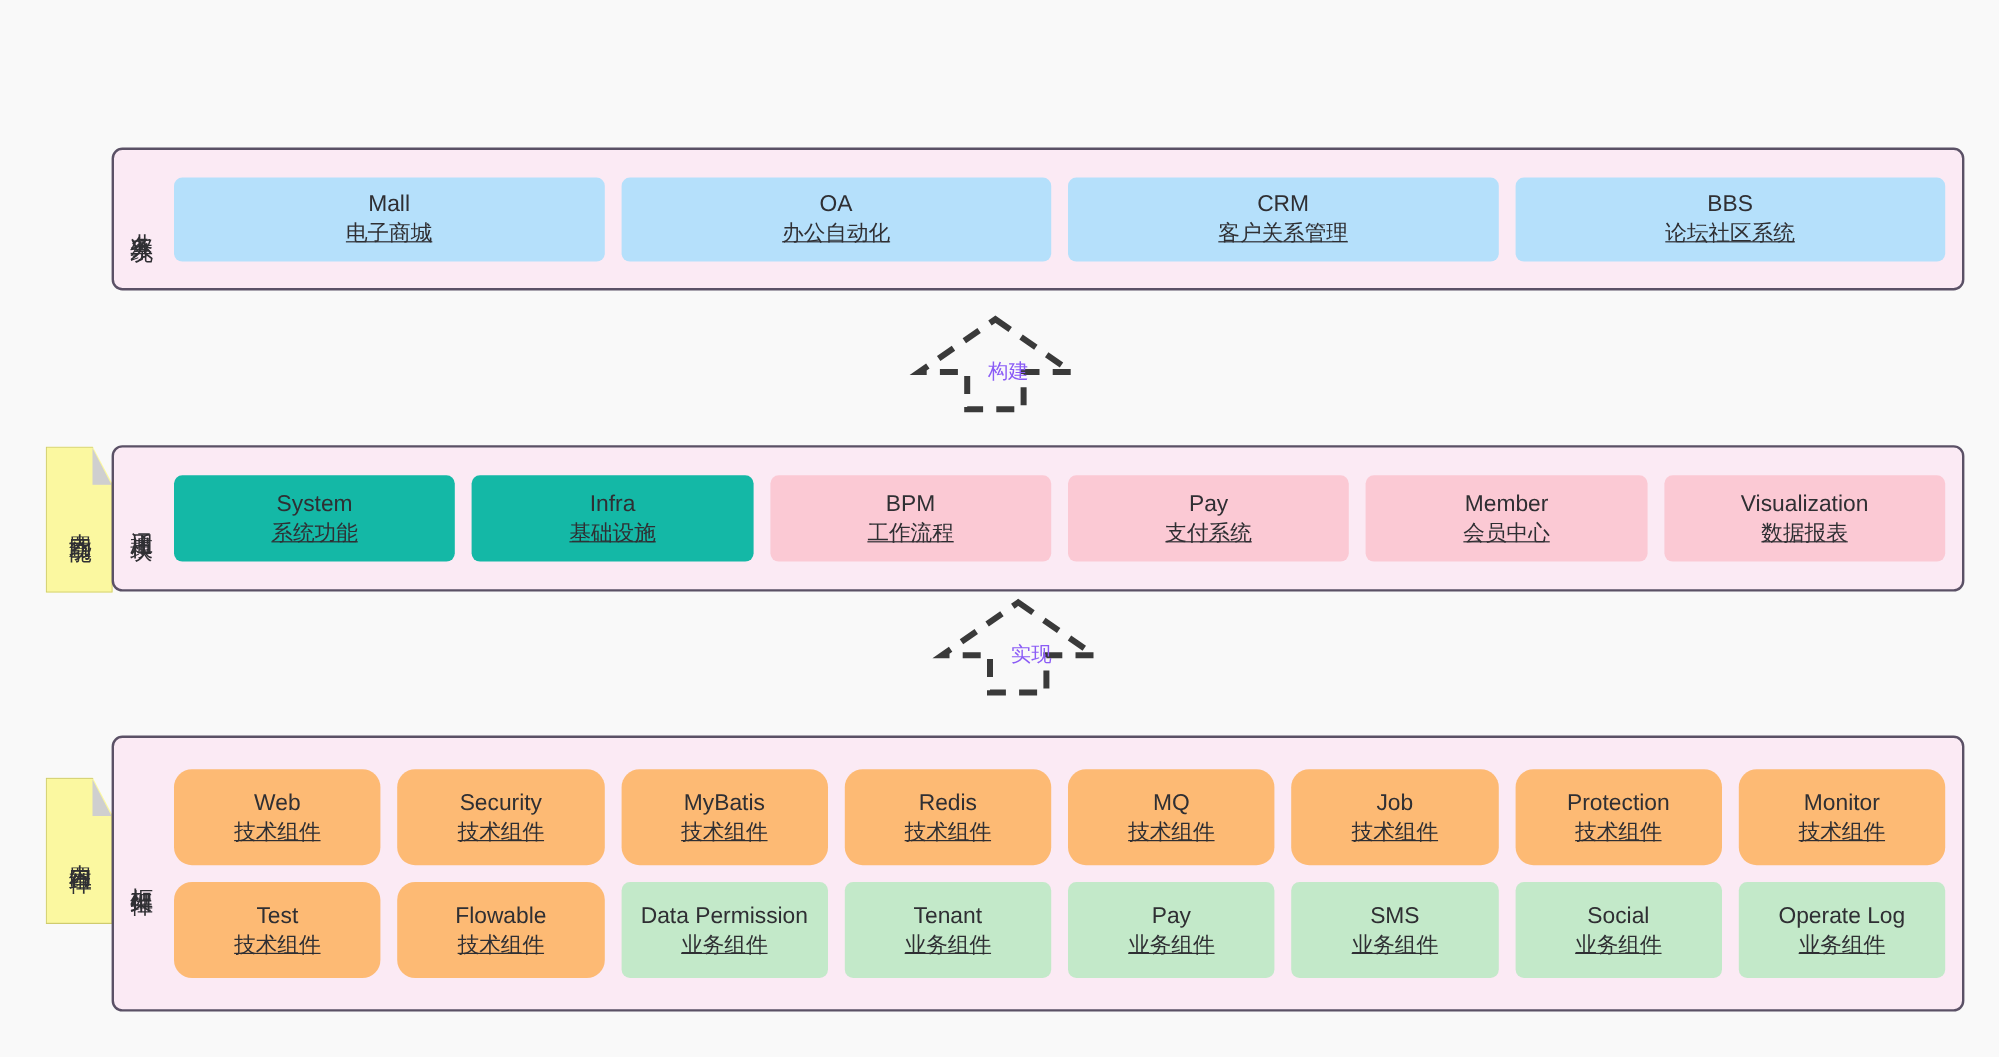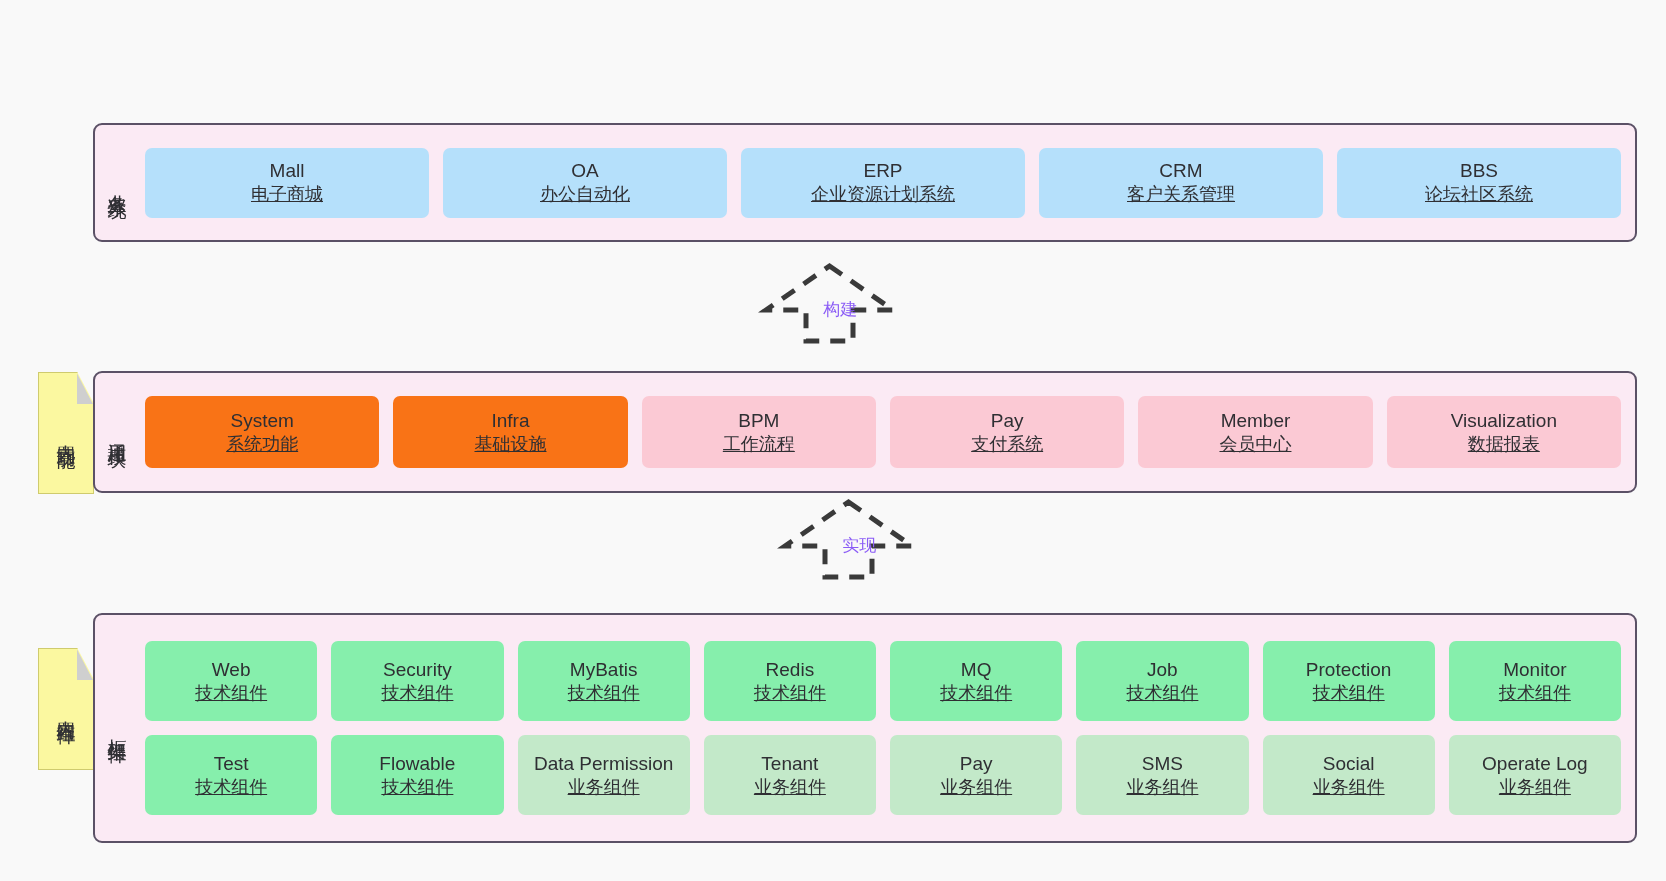--- a/index.html
+++ b/index.html
@@ -62,23 +62,23 @@
     color:#2f2f33;
     box-sizing:border-box;
     padding:4px 6px;
     line-height:1.25;
   }
   .card .t1{font-size:19px;}
   .card .t2{font-size:18px;text-decoration:underline;}
 
   
   .blue   {background:#b5e0fb;}
-  .red    {background:#f97316;}
+  .red    {background:#14b8a6;}
   .pink   {background:#fbc9d4;}
-  .green  {background:#86efac;}
+  .green  {background:#fdba74;border-radius:15px;}
   .lgreen {background:#c3e9c9;}
 
   
   #layer-business{left:93px;  top:123px; width:1544px; height:119px;}
   #layer-common  {left:93px;  top:371px; width:1544px; height:122px;}
   #layer-framework{left:93px; top:613px; width:1544px; height:230px;}
 
   #layer-business .row .card{height:70px;}
   #layer-common   .row .card{height:72px;}
   #layer-framework .row .card{height:80px;}
@@ -141,24 +141,20 @@
       <div class="row">
         <div class="card blue">
           <span class="t1">Mall</span>
           <span class="t2">电子商城</span>
         </div>
         <div class="card blue">
           <span class="t1">OA</span>
           <span class="t2">办公自动化</span>
         </div>
         <div class="card blue">
-          <span class="t1">ERP</span>
-          <span class="t2">企业资源计划系统</span>
-        </div>
-        <div class="card blue">
           <span class="t1">CRM</span>
           <span class="t2">客户关系管理</span>
         </div>
         <div class="card blue">
           <span class="t1">BBS</span>
           <span class="t2">论坛社区系统</span>
         </div>
       </div>
     </div>
   </div>

